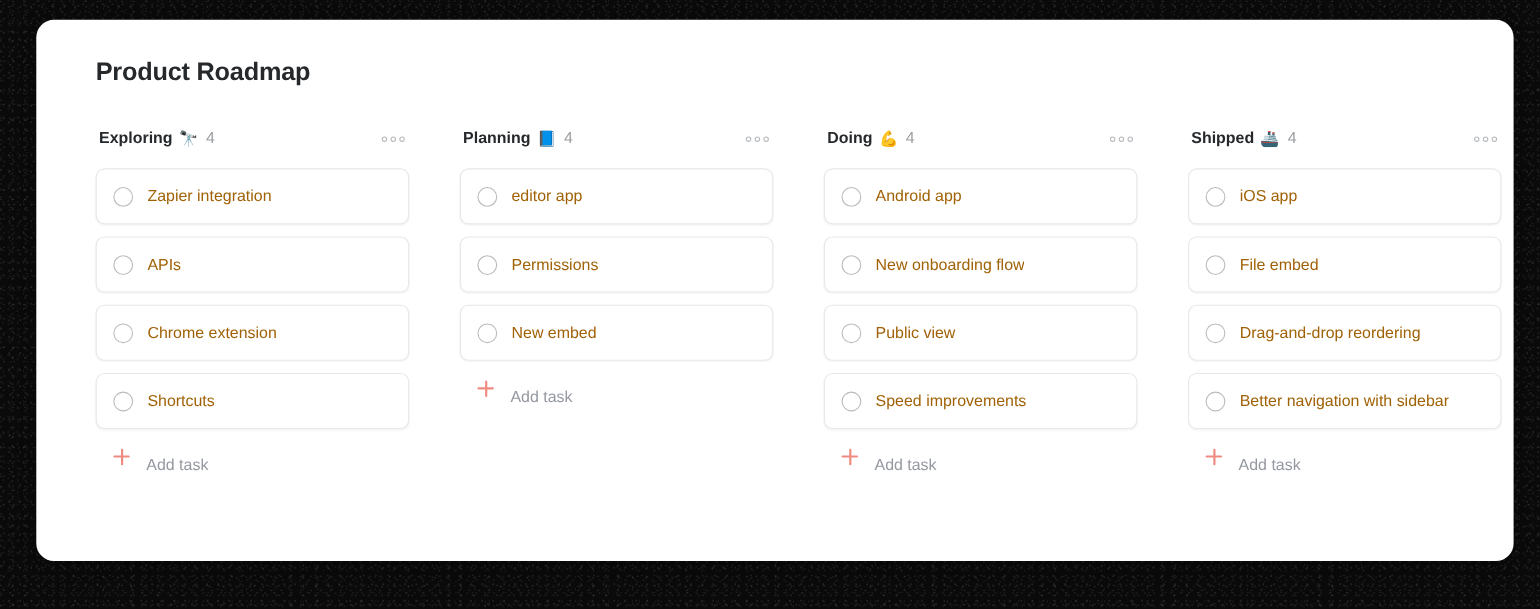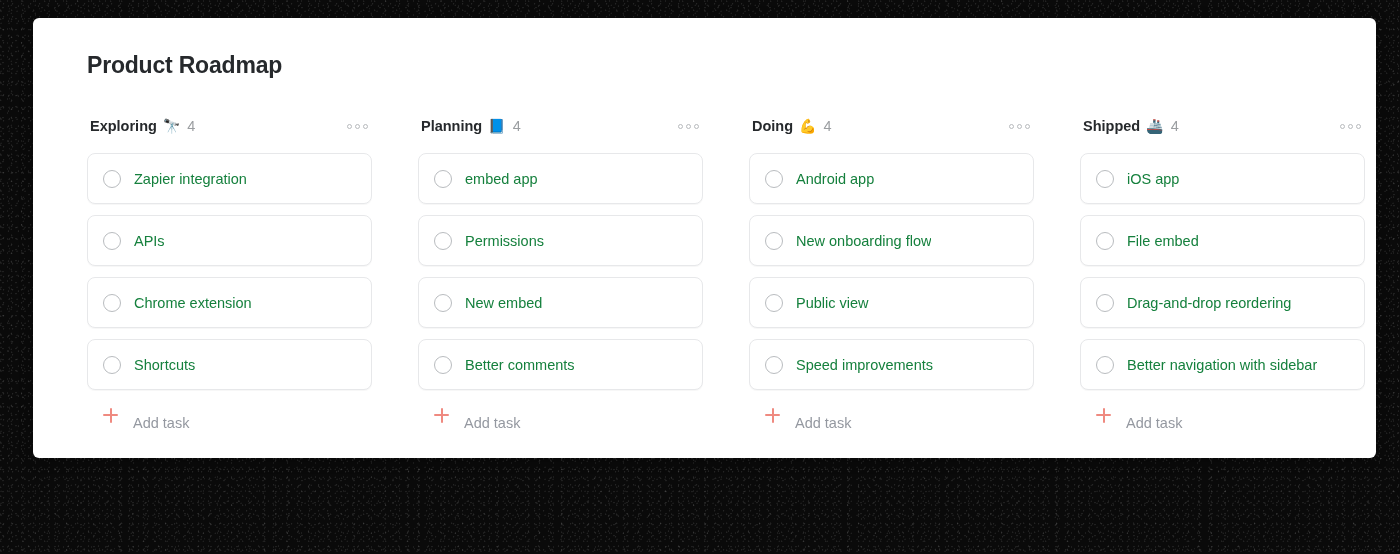--- a/index.html
+++ b/index.html
@@ -30,23 +30,23 @@
       radial-gradient(circle at 53% 7%,  rgba(255,255,255,0.08) 0.6px, transparent 0.9px);
     background-size: 11px 9px, 13px 11px, 9px 13px, 15px 10px, 10px 15px, 12px 8px, 8px 12px, 14px 14px;
   }
 
   
   #board-card {
     position: absolute;
     left: 33px;
     top: 18px;
     width: 1343px;
-    height: 440px;
+    height: 492px;
     background: #ffffff;
-    border-radius: 6px;
+    border-radius: 16px;
     box-shadow: 0 2px 14px rgba(0,0,0,0.25);
     overflow: hidden;
   }
 
   #page-title {
     position: absolute;
     left: 54px;
     top: 34px;
     font-size: 23px;
     font-weight: bold;
@@ -135,21 +135,21 @@
     min-width: 18px;
     border: 1.6px solid #b9bcbf;
     border-radius: 50%;
     box-sizing: border-box;
     cursor: pointer;
   }
 
   .task-label {
     margin-left: 13px;
     font-size: 14.5px;
-    color: #15803d;
+    color: #a16207;
     white-space: nowrap;
     overflow: hidden;
     text-overflow: ellipsis;
   }
 
   
   .add-task {
     display: flex;
     align-items: center;
     height: 28px;
@@ -238,33 +238,29 @@
             <span class="column-emoji">📘</span>
             <span class="column-count">4</span>
             <div class="column-menu">
               <span class="dot"></span>
               <span class="dot"></span>
               <span class="dot"></span>
             </div>
           </div>
           <div class="task-card">
             <span class="task-checkbox"></span>
-            <span class="task-label">embed app</span>
+            <span class="task-label">editor app</span>
           </div>
           <div class="task-card">
             <span class="task-checkbox"></span>
             <span class="task-label">Permissions</span>
           </div>
           <div class="task-card">
             <span class="task-checkbox"></span>
             <span class="task-label">New embed</span>
-          </div>
-          <div class="task-card">
-            <span class="task-checkbox"></span>
-            <span class="task-label">Better comments</span>
           </div>
           <div class="add-task">
             <span class="plus"></span>
             <span class="add-label">Add task</span>
           </div>
         </div>
         <div class="column">
           <div class="column-header">
             <span class="column-name">Doing</span>
             <span class="column-emoji">💪</span>

